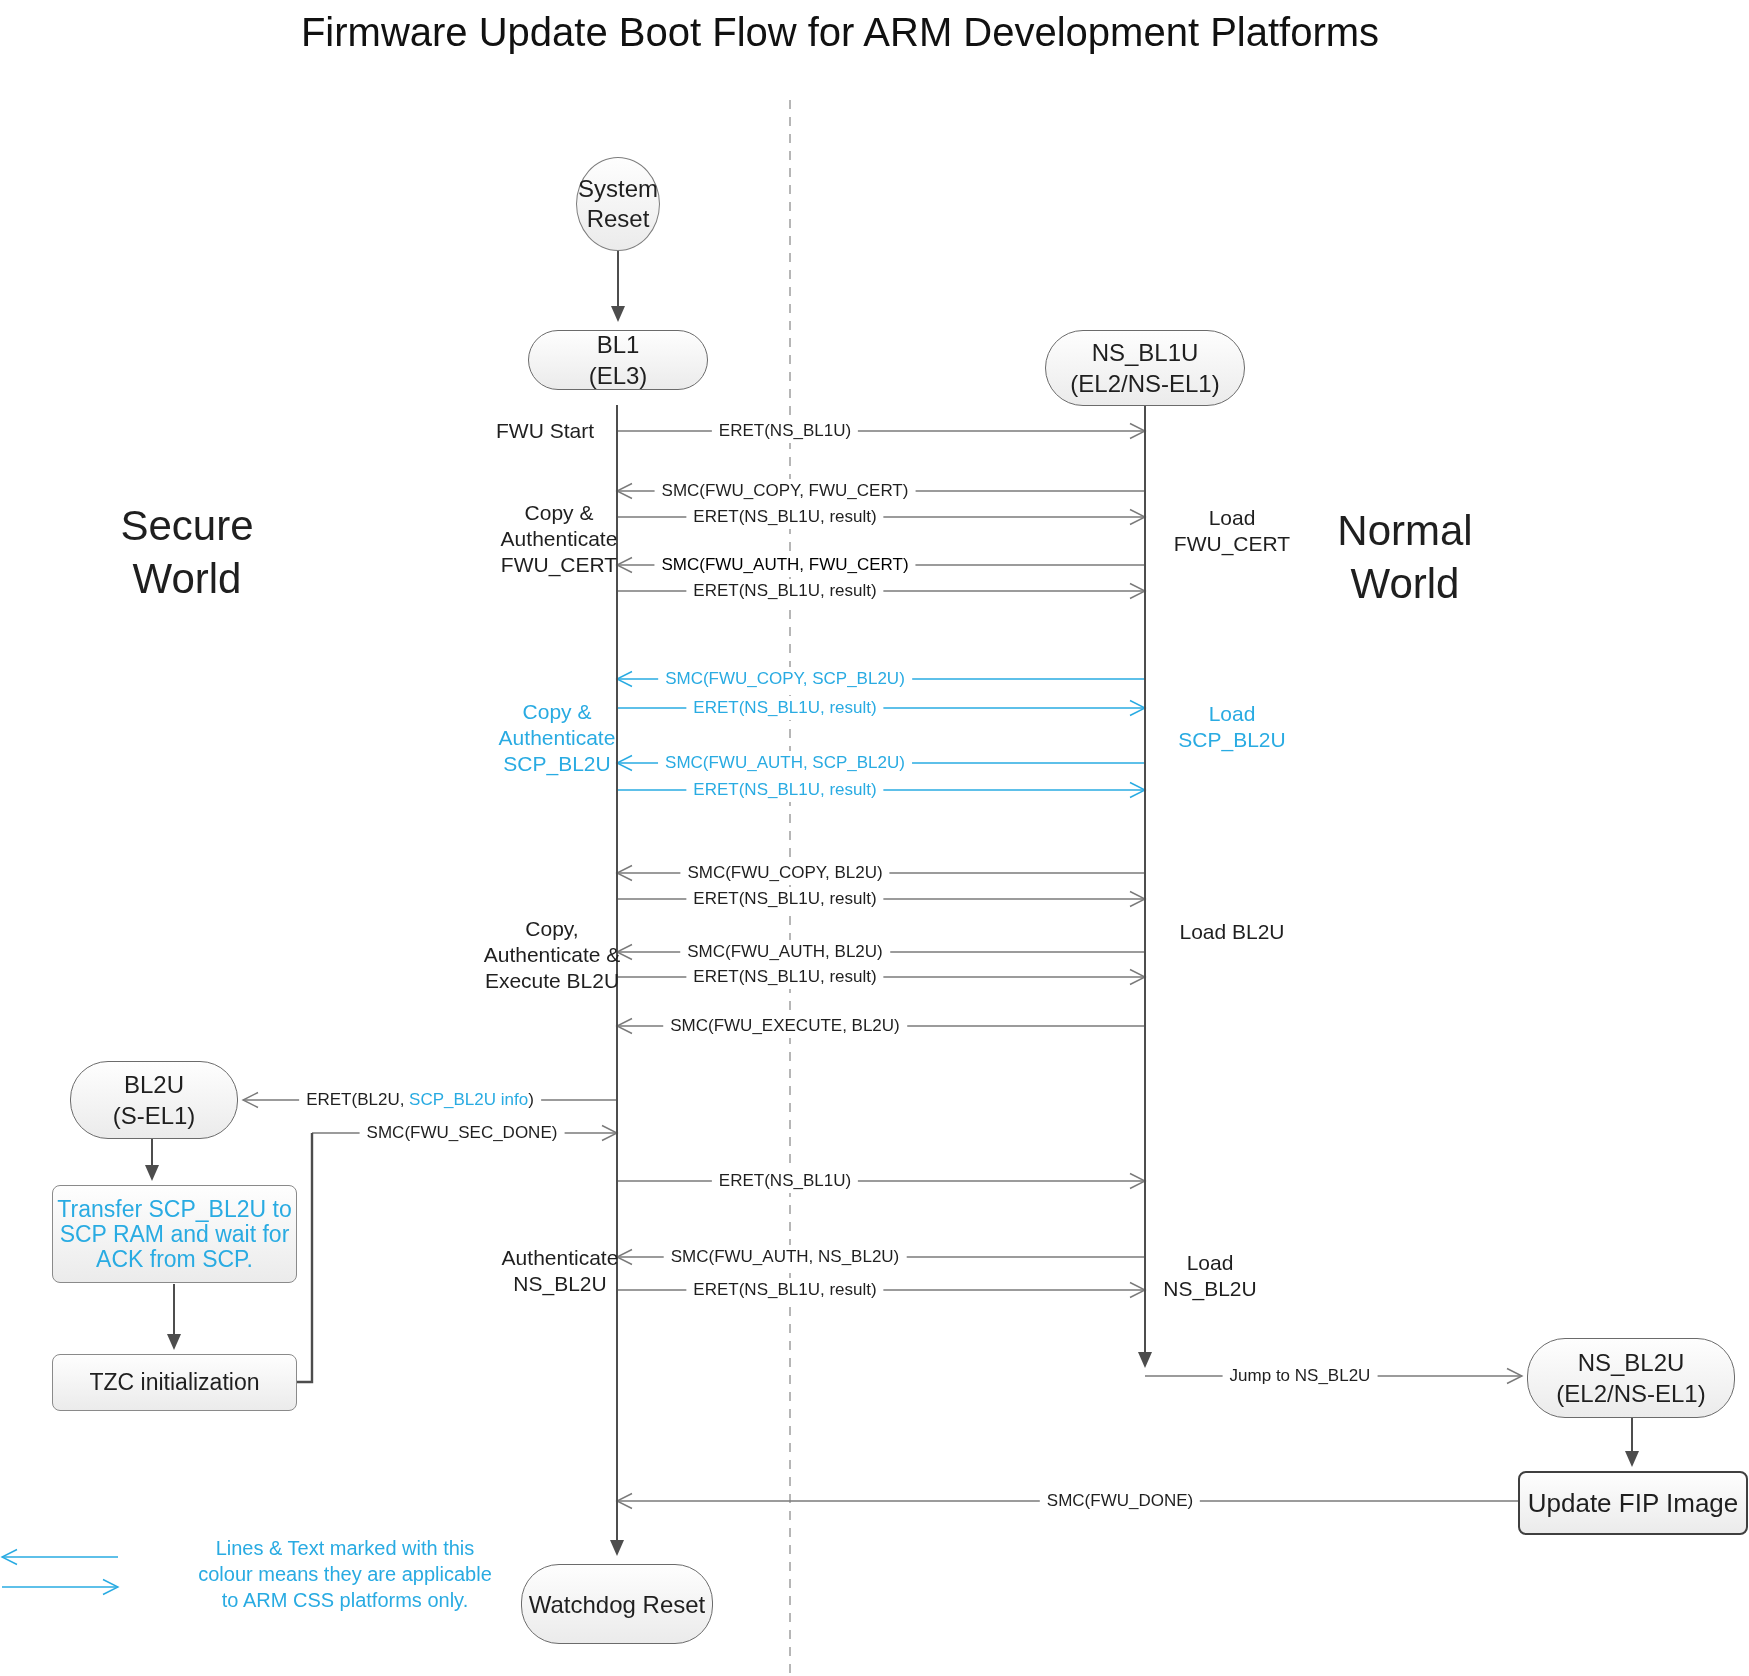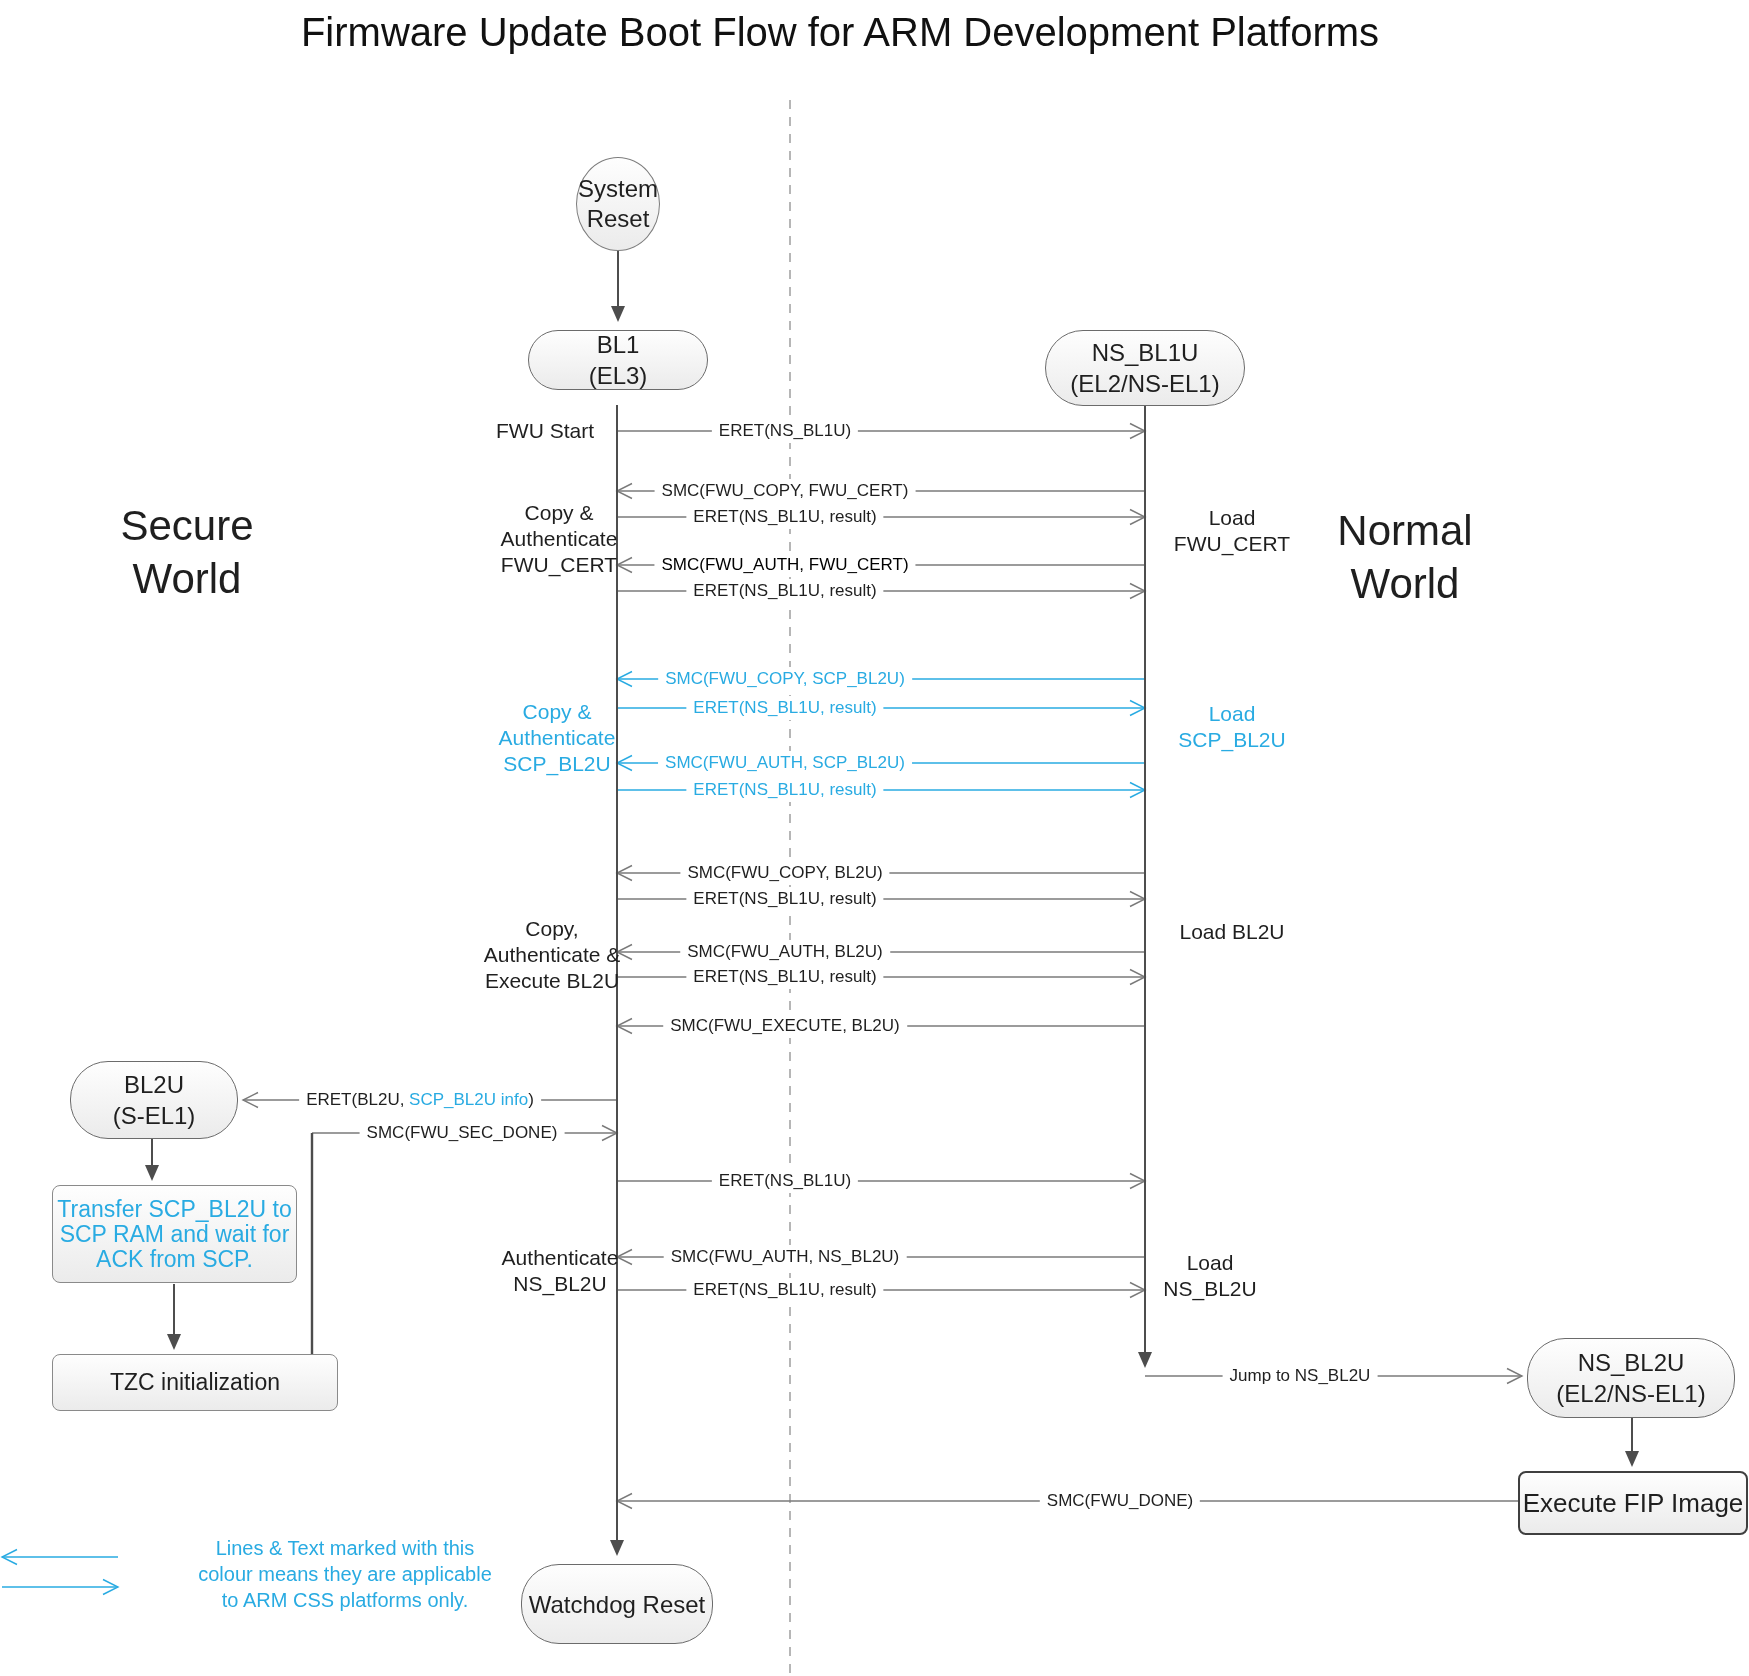--- a/index.html
+++ b/index.html
@@ -185,26 +185,26 @@
     </div>
     <div class="node stadium" style="left: 70px; top: 1061px; width: 168px; height: 78px; text-align: right;">
       <div>BL2U</div>
       <div>(S-EL1)</div>
     </div>
     <div class="node rect" style="left: 52px; top: 1185px; width: 245px; height: 98px; color: rgb(41, 171, 226);">
       <div>Transfer SCP_BL2U to</div>
       <div>SCP RAM and wait for</div>
       <div>ACK from SCP.</div>
     </div>
-    <div class="node rect" style="left: 52px; top: 1354px; width: 286px; height: 57px;">
+    <div class="node rect" style="left: 52px; top: 1354px; width: 245px; height: 57px;">
       <div>TZC initialization</div>
     </div>
     <div class="node stadium" style="left: 1527px; top: 1338px; width: 208px; height: 80px;">
       <div>NS_BL2U</div>
       <div>(EL2/NS-EL1)</div>
     </div>
     <div class="node rect strong" style="left: 1518px; top: 1471px; width: 230px; height: 64px;">
-      <div>Execute FIP Image</div>
+      <div>Update FIP Image</div>
     </div>
     <div class="node stadium" style="left: 521px; top: 1564px; width: 192px; height: 80px;">
       <div>Watchdog Reset</div>
     </div>
   </div>
 
 </body></html>

